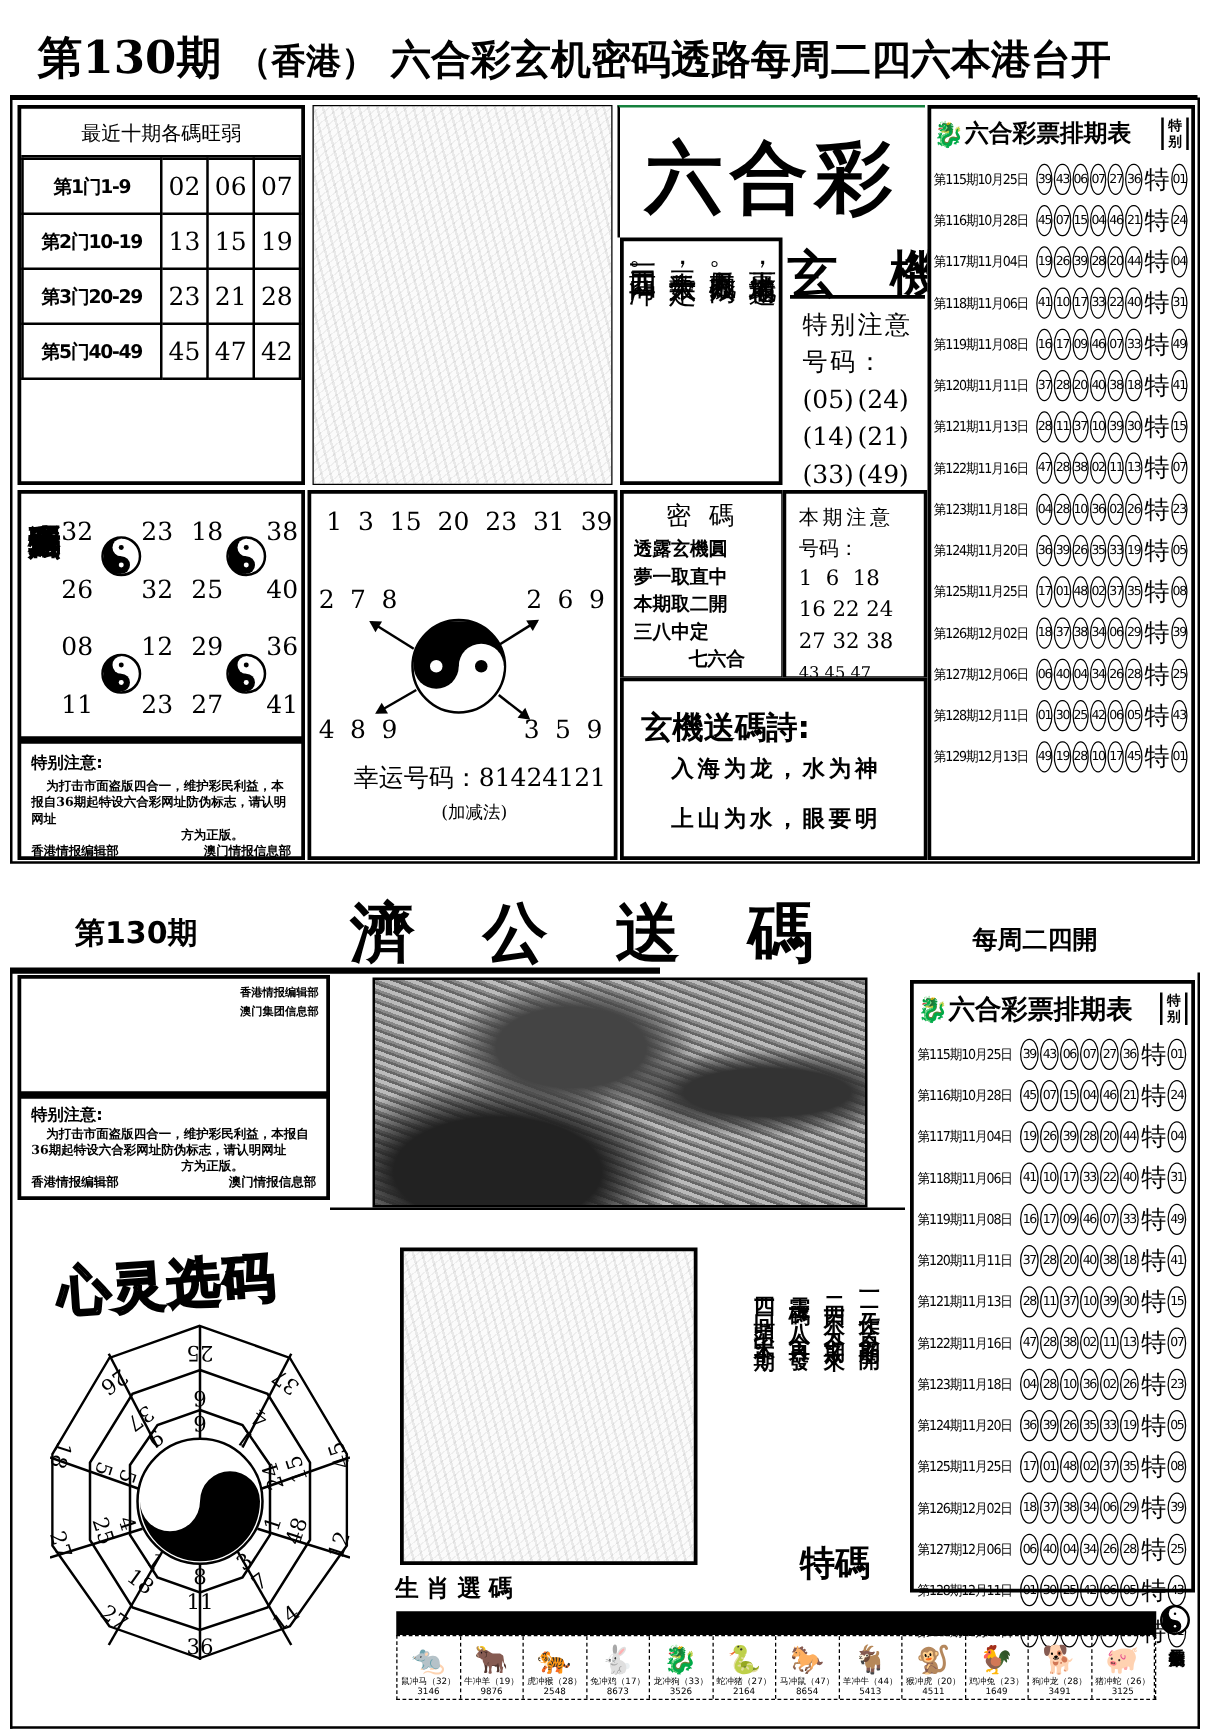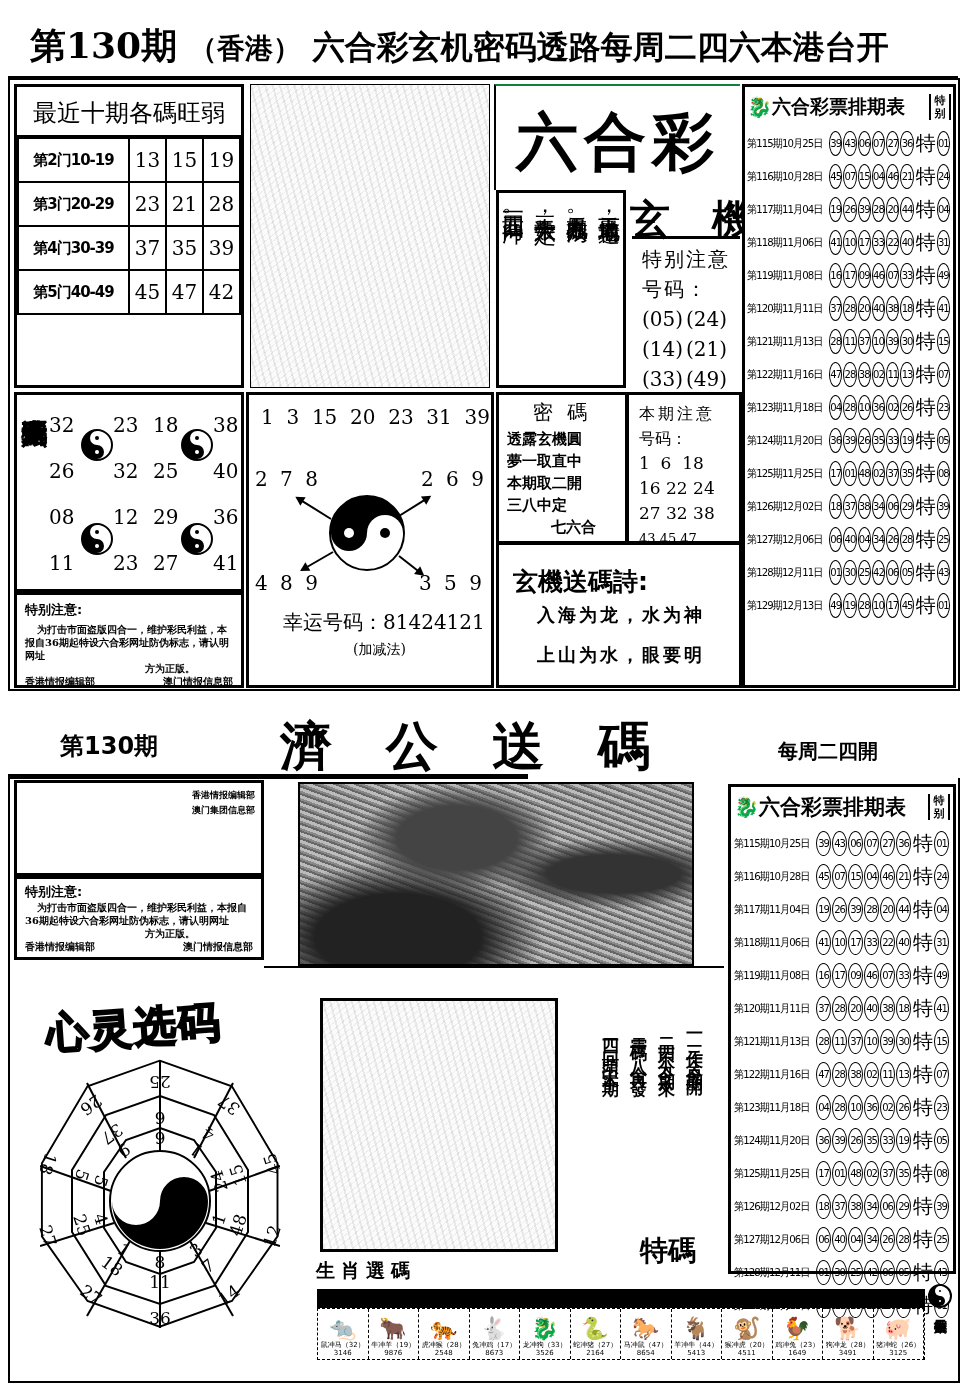--- a/index.html
+++ b/index.html
@@ -3,21 +3,21 @@
 <meta charset="utf-8">
 <style>
 *{box-sizing:border-box;margin:0;padding:0}
 body{width:967px;height:1388px;background:#fff;color:#000;font-family:"DejaVu Serif","Liberation Serif",serif;position:relative;overflow:hidden}
 .abs{position:absolute}
 .box{position:absolute;border:2px solid #000;background:#fff}
 .title1{left:30px;top:22px;font-size:34px;font-weight:bold;letter-spacing:0}
 .title1 .period{font-size:36px}
 .hr-thick{position:absolute;height:4px;background:#000}
 
-.ws-title{font-size:24px;text-align:center;padding:10px 0 6px;border-bottom:2px solid #000}
+.ws-title{font-size:16px;text-align:center;padding:10px 0 6px;border-bottom:2px solid #000}
 .ws-table{width:100%;border-collapse:collapse}
 .ws-table td,.ws-table th{border:2px solid #000;text-align:center}
 .ws-table th{font-size:13px;height:26px;font-weight:normal}
 .ws-table td{font-size:20px;height:44px}
 .ws-table td.rl{font-size:15px;font-weight:bold;font-family:"DejaVu Sans",sans-serif;white-space:nowrap;letter-spacing:-1px}
 
 .illus{position:absolute;background:
  repeating-linear-gradient(75deg,rgba(0,0,0,.07) 0 2px,transparent 2px 7px),
  repeating-linear-gradient(-40deg,rgba(0,0,0,.05) 0 1px,transparent 1px 5px),#fbfbfb}
 .illus.dark{background:
@@ -68,36 +68,36 @@
 </div>
 <div class="hr-thick" style="left:8px;top:76px;width:950px;height:3px"></div>
 
 <div class="abs" style="left:8px;top:78px;width:952px;height:613px;border:2px solid #000"></div>
 
 <div class="box" style="left:14px;top:84px;width:230px;height:304px;border:3px solid #000">
   <div class="ws-title">最近十期各碼旺弱</div>
   <table class="ws-table">
     <tbody>
     <tr>
+          <td class="rl">第1门1-9</td>
+          <td>02</td>
+          <td>06</td>
+          <td>07</td>
+        </tr>
+    <tr>
           <td class="rl">第2门10-19</td>
           <td>13</td>
           <td>15</td>
           <td>19</td>
         </tr>
     <tr>
           <td class="rl">第3门20-29</td>
           <td>23</td>
           <td>21</td>
           <td>28</td>
-        </tr>
-    <tr>
-          <td class="rl">第4门30-39</td>
-          <td>37</td>
-          <td>35</td>
-          <td>39</td>
         </tr>
     <tr>
           <td class="rl">第5门40-49</td>
           <td>45</td>
           <td>47</td>
           <td>42</td>
         </tr>
   </tbody>
     </table>
 </div>

